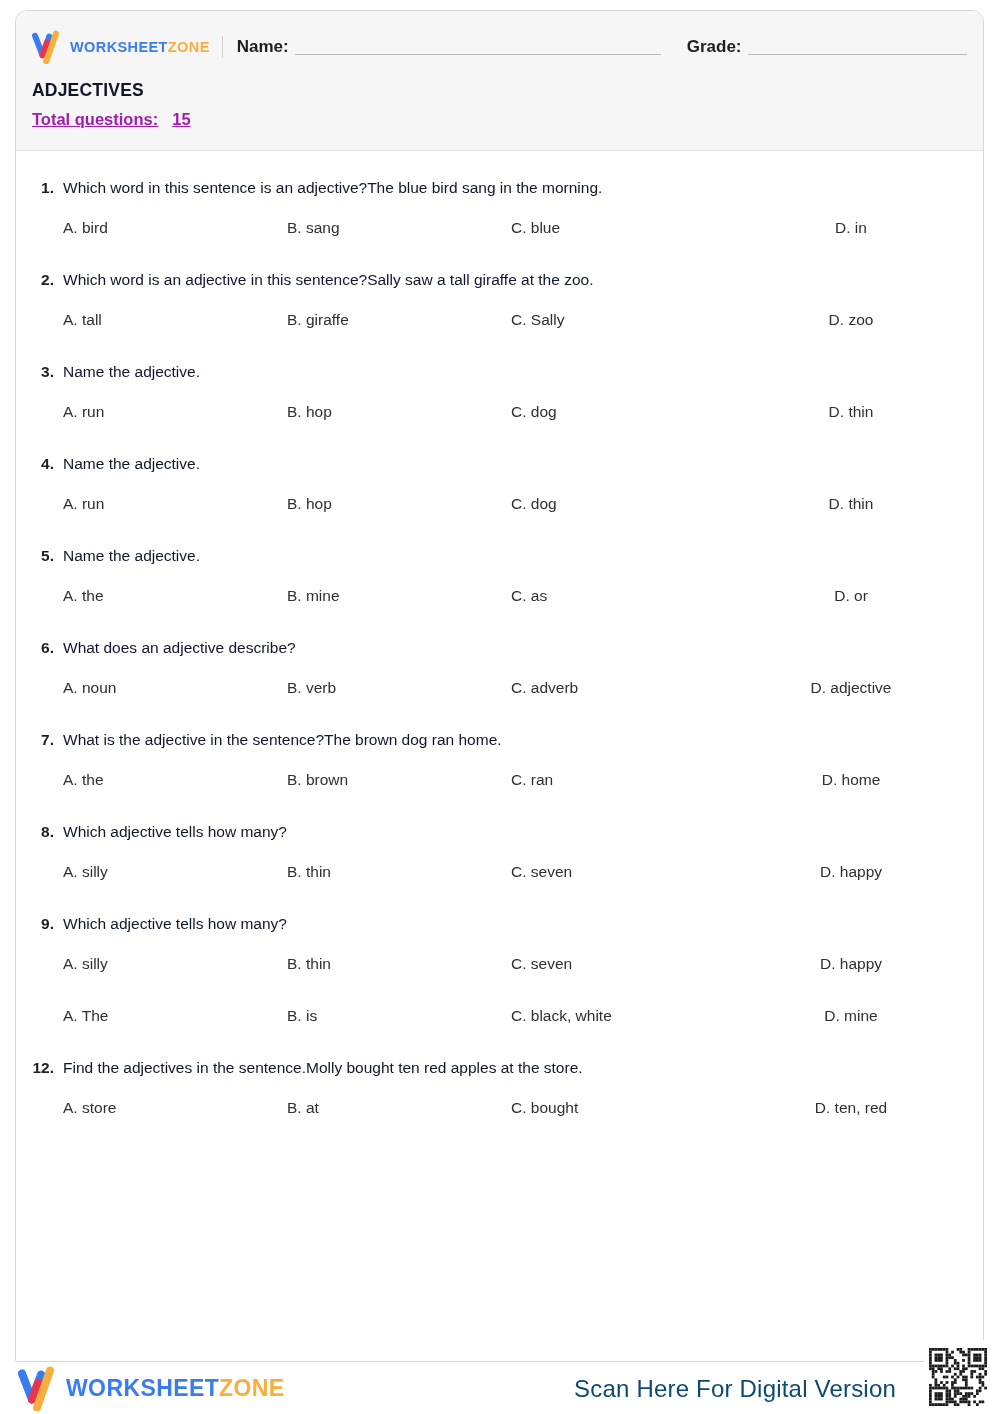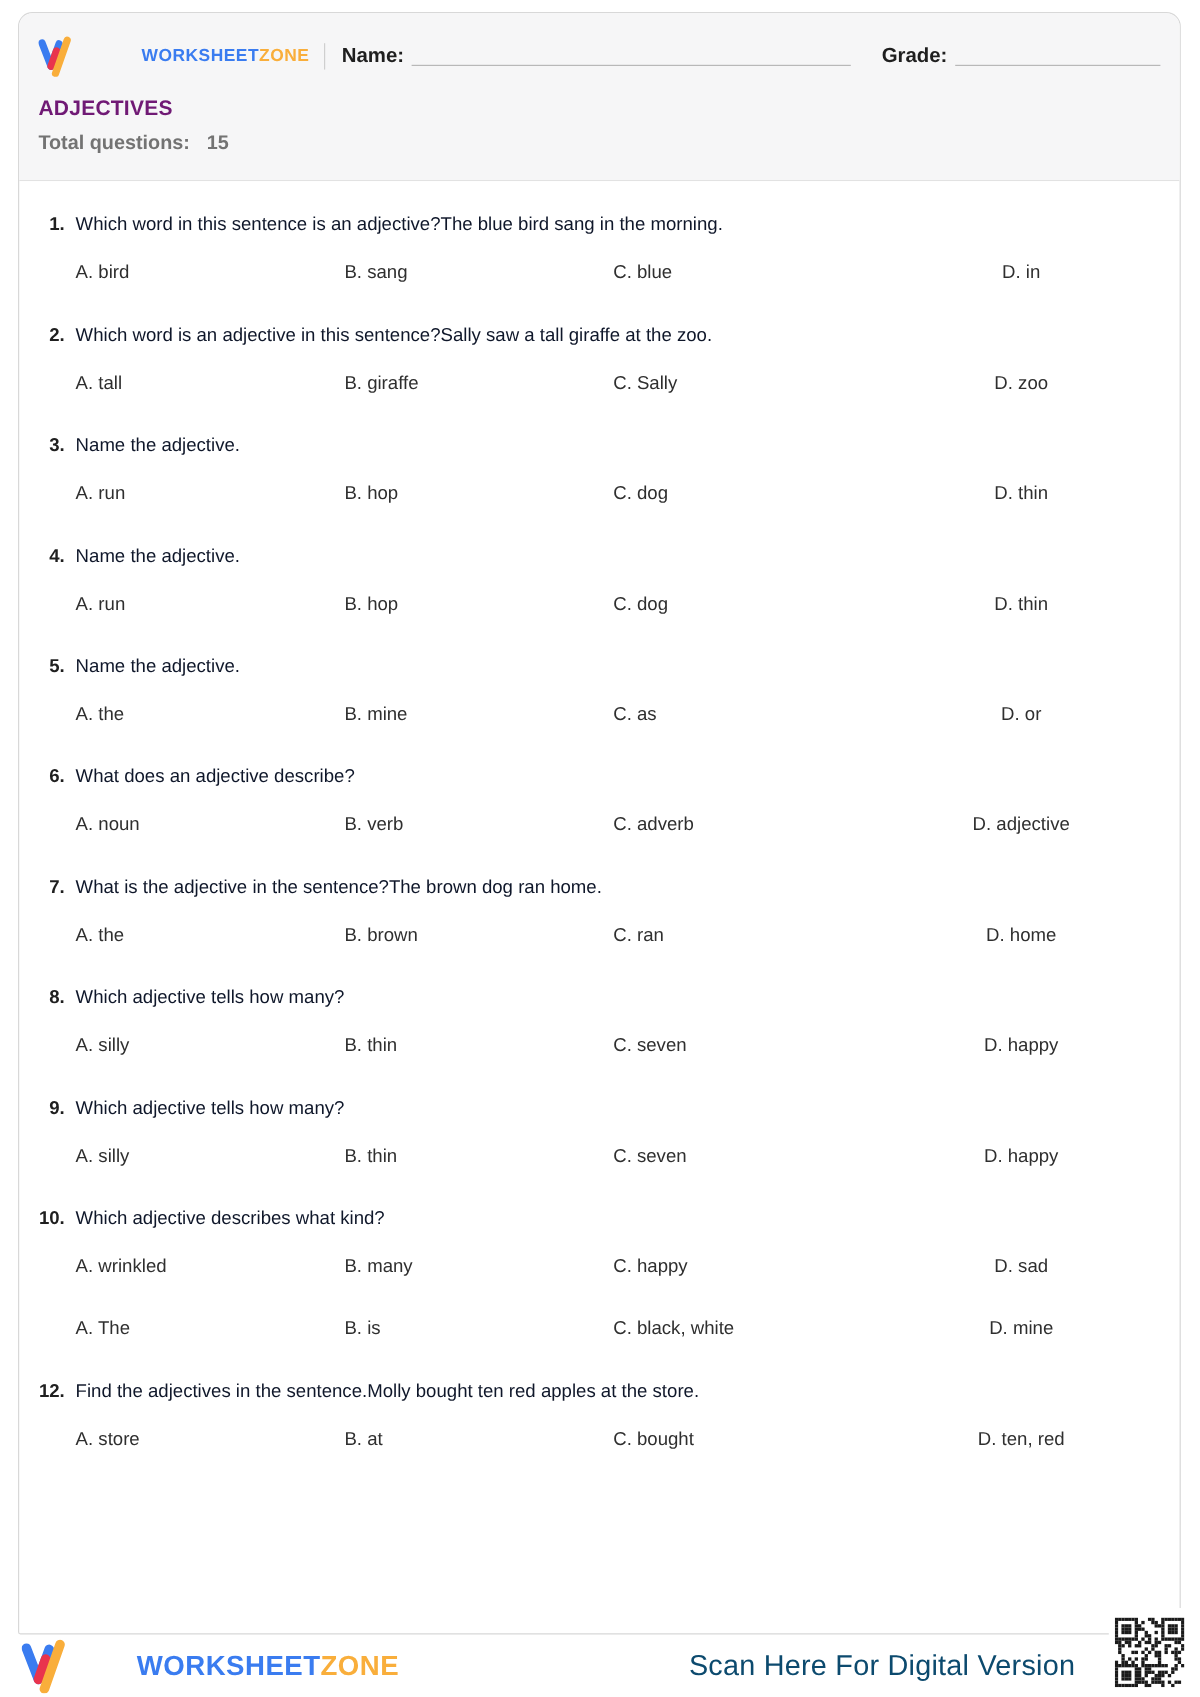--- a/index.html
+++ b/index.html
@@ -7,32 +7,32 @@
     font-family:"Liberation Sans", sans-serif; color:#2f2f2f; position:relative; }
 
   .sheet { position:absolute; left:15px; top:10px; width:969px; height:1352px;
     background:#fff; border:1px solid #d8d8d8; border-radius:12px 12px 2px 2px; }
 
   .sheet-header { height:140px; background:#f6f6f7; border-bottom:1px solid #e2e2e2;
     border-radius:11px 11px 0 0; padding:18px 16px 0 16px; }
 
   .h-row { display:flex; align-items:center; height:36px; }
   .logo { display:flex; align-items:center; gap:8px; }
-  .logo-text { font-weight:bold; font-size:14.5px; letter-spacing:.4px; white-space:nowrap;margin-left:48px; }
+  .logo-text { font-weight:bold; font-size:14.5px; letter-spacing:.4px; white-space:nowrap; }
   .brand-blue { color:#3a7cf0; }
   .brand-yellow { color:#f9ae3b; }
   .h-divider { width:1px; height:22px; background:#cfcfcf; margin:0 14px 0 12px; }
   .field-label { font-weight:bold; font-size:17px; color:#1f1f1f; white-space:nowrap; }
   .fill-line { border-bottom:1.2px solid #b8b8b8; height:16px; }
   .name-line { width:366px; margin-left:6px; }
   .grade-label { margin-left:26px; }
   .grade-line { flex:1; margin-left:6px; }
 
-  .sheet-title { font-weight:bold; font-size:17.5px; color:#701a75; margin-top:15px; letter-spacing:.2px; }
-  .total-row { margin-top:9px; font-weight:bold; font-size:16.5px; color:#737373; }
+  .sheet-title { font-weight:bold; font-size:17.5px; color:#0f172a; margin-top:15px; letter-spacing:.2px; }
+  .total-row { margin-top:9px; font-weight:bold; font-size:16.5px; color:#a21caf;text-decoration:underline; }
   .total-value { margin-left:14px; }
 
   .sheet-body { padding:27px 16px 0 14px; }
   .question { margin-bottom:33px; }
   .q-line { display:flex; font-size:15.5px; line-height:19px; }
   .q-num { width:24px; min-width:24px; text-align:right; font-weight:bold; color:#1f1f1f; margin-right:9px; }
   .q-text { color:#0f172a; }
   .options { display:flex; margin-top:21px; padding-left:33px; font-size:15.5px; line-height:19px; }
   .opt { width:224px; min-width:224px; }
   .opt:last-child { width:auto; min-width:0; flex:1;text-align:center; }
@@ -171,32 +171,20 @@
       <div class="question">
         <div class="q-line">
           <span class="q-num">9.</span>
           <span class="q-text">Which adjective tells how many?</span>
         </div>
         <div class="options">
           <span class="opt">A. silly</span>
           <span class="opt">B. thin</span>
           <span class="opt">C. seven</span>
           <span class="opt">D. happy</span>
-        </div>
-      </div>
-      <div class="question">
-        <div class="q-line">
-          <span class="q-num">10.</span>
-          <span class="q-text">Which adjective describes what kind?</span>
-        </div>
-        <div class="options">
-          <span class="opt">A. wrinkled</span>
-          <span class="opt">B. many</span>
-          <span class="opt">C. happy</span>
-          <span class="opt">D. sad</span>
         </div>
       </div>
       <div class="question">
         <div class="options">
           <span class="opt">A. The</span>
           <span class="opt">B. is</span>
           <span class="opt">C. black, white</span>
           <span class="opt">D. mine</span>
         </div>
       </div>

